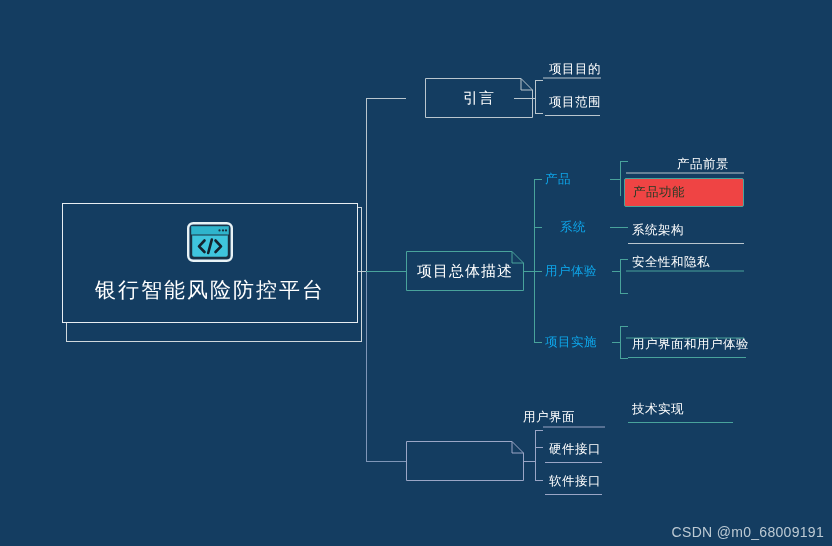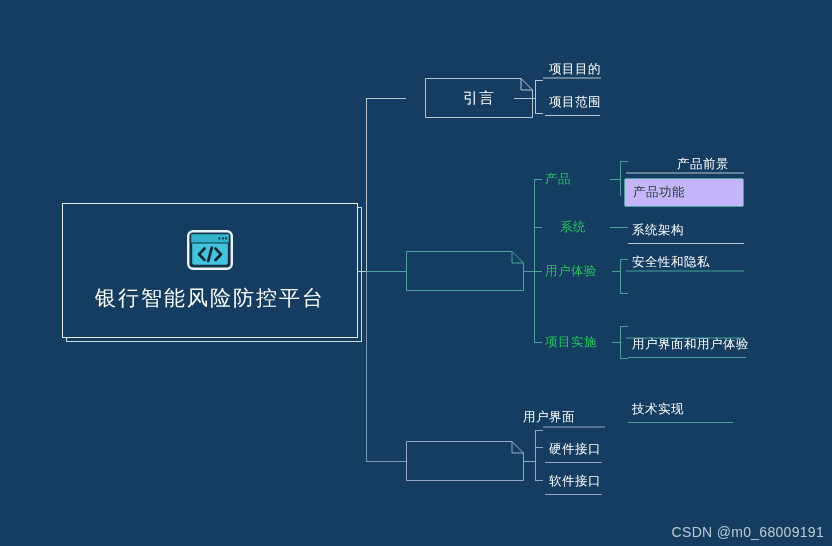--- a/index.html
+++ b/index.html
@@ -26,21 +26,21 @@
   .root-outer {
     position: absolute;
     left: 66px; top: 207px;
     width: 296px; height: 135px;
     border: 1px solid #cfd8dd;
     box-sizing: border-box;
   }
   .root-inner {
     position: absolute;
     left: 62px; top: 203px;
-    width: 296px; height: 135px;
+    width: 296px; height: 120px;
     border: 1.4px solid #e8eef2;
     background: #143d61;
     box-sizing: border-box;
     display: flex;
     flex-direction: column;
     align-items: center;
     justify-content: center;
   }
   .root-icon {
     width: 46px; height: 40px;
@@ -71,21 +71,21 @@
     width: 100%; height: 100%;
   }
   .note .note-text {
     position: relative;
     z-index: 2;
   }
 
   
   .mid {
     position: absolute;
-    color: #22c55e;
+    color: #0ea5e9;
     font-size: 12.5px;
     letter-spacing: 0.5px;
     white-space: nowrap;
   }
 
   
   .leaf {
     position: absolute;
     box-sizing: border-box;
     color: #ffffff;
@@ -93,21 +93,21 @@
     letter-spacing: 0.5px;
     white-space: nowrap;
     padding: 3px 4px 4px 4px;
   }
   .leaf.ul-white  { border-bottom: 1px solid #b9c6ce; }
   .leaf.ul-teal   { border-bottom: 1px solid #49a39b; margin-top: 48px; }
   .leaf.ul-lav    { border-bottom: 1px solid #9aa6c6; }
   .leaf.plain     { border-bottom: none; }
 
   .leaf.highlight {
-    background: #c4b5fd;
+    background: #ef4444;
     color: #1d3a24;
     border: 1.5px solid #49a39b;
     border-radius: 2px;
     padding: 5px 8px 5px 8px;
   }
 
   
   .watermark {
     position: absolute;
     right: 8px;
@@ -220,20 +220,21 @@
   </div>
   <svg style="position:absolute;left:543px;top:77px;width:58px;height:2px;" viewBox="0 0 58 2" preserveAspectRatio="none" xmlns="http://www.w3.org/2000/svg">
     <path d="M0,1 L58,1" stroke="#b9c6ce" stroke-width="1"></path>
   </svg>
 
   <div class="note" style="left:406px; top:251px; width:118px; height:40px;">
     <svg class="note-shape" viewBox="0 0 118 40" preserveAspectRatio="none" xmlns="http://www.w3.org/2000/svg">
       <path d="M0.5,0.5 L106,0.5 L117.5,12 L117.5,39.5 L0.5,39.5 Z" fill="none" stroke="#49a39b" stroke-width="1"></path>
       <path d="M106,0.5 L106,12 L117.5,12" fill="none" stroke="#49a39b" stroke-width="1"></path>
     </svg>
+    <span class="note-text">项目总体描述</span>
   </div>
 
   <div class="mid" style="left:545px; top:171px;">
     <span>产品</span>
   </div>
   <div class="mid" style="left:560px; top:219px;">
     <span>系统</span>
   </div>
   <div class="mid" style="left:545px; top:263px;">
     <span>用户体验</span>

